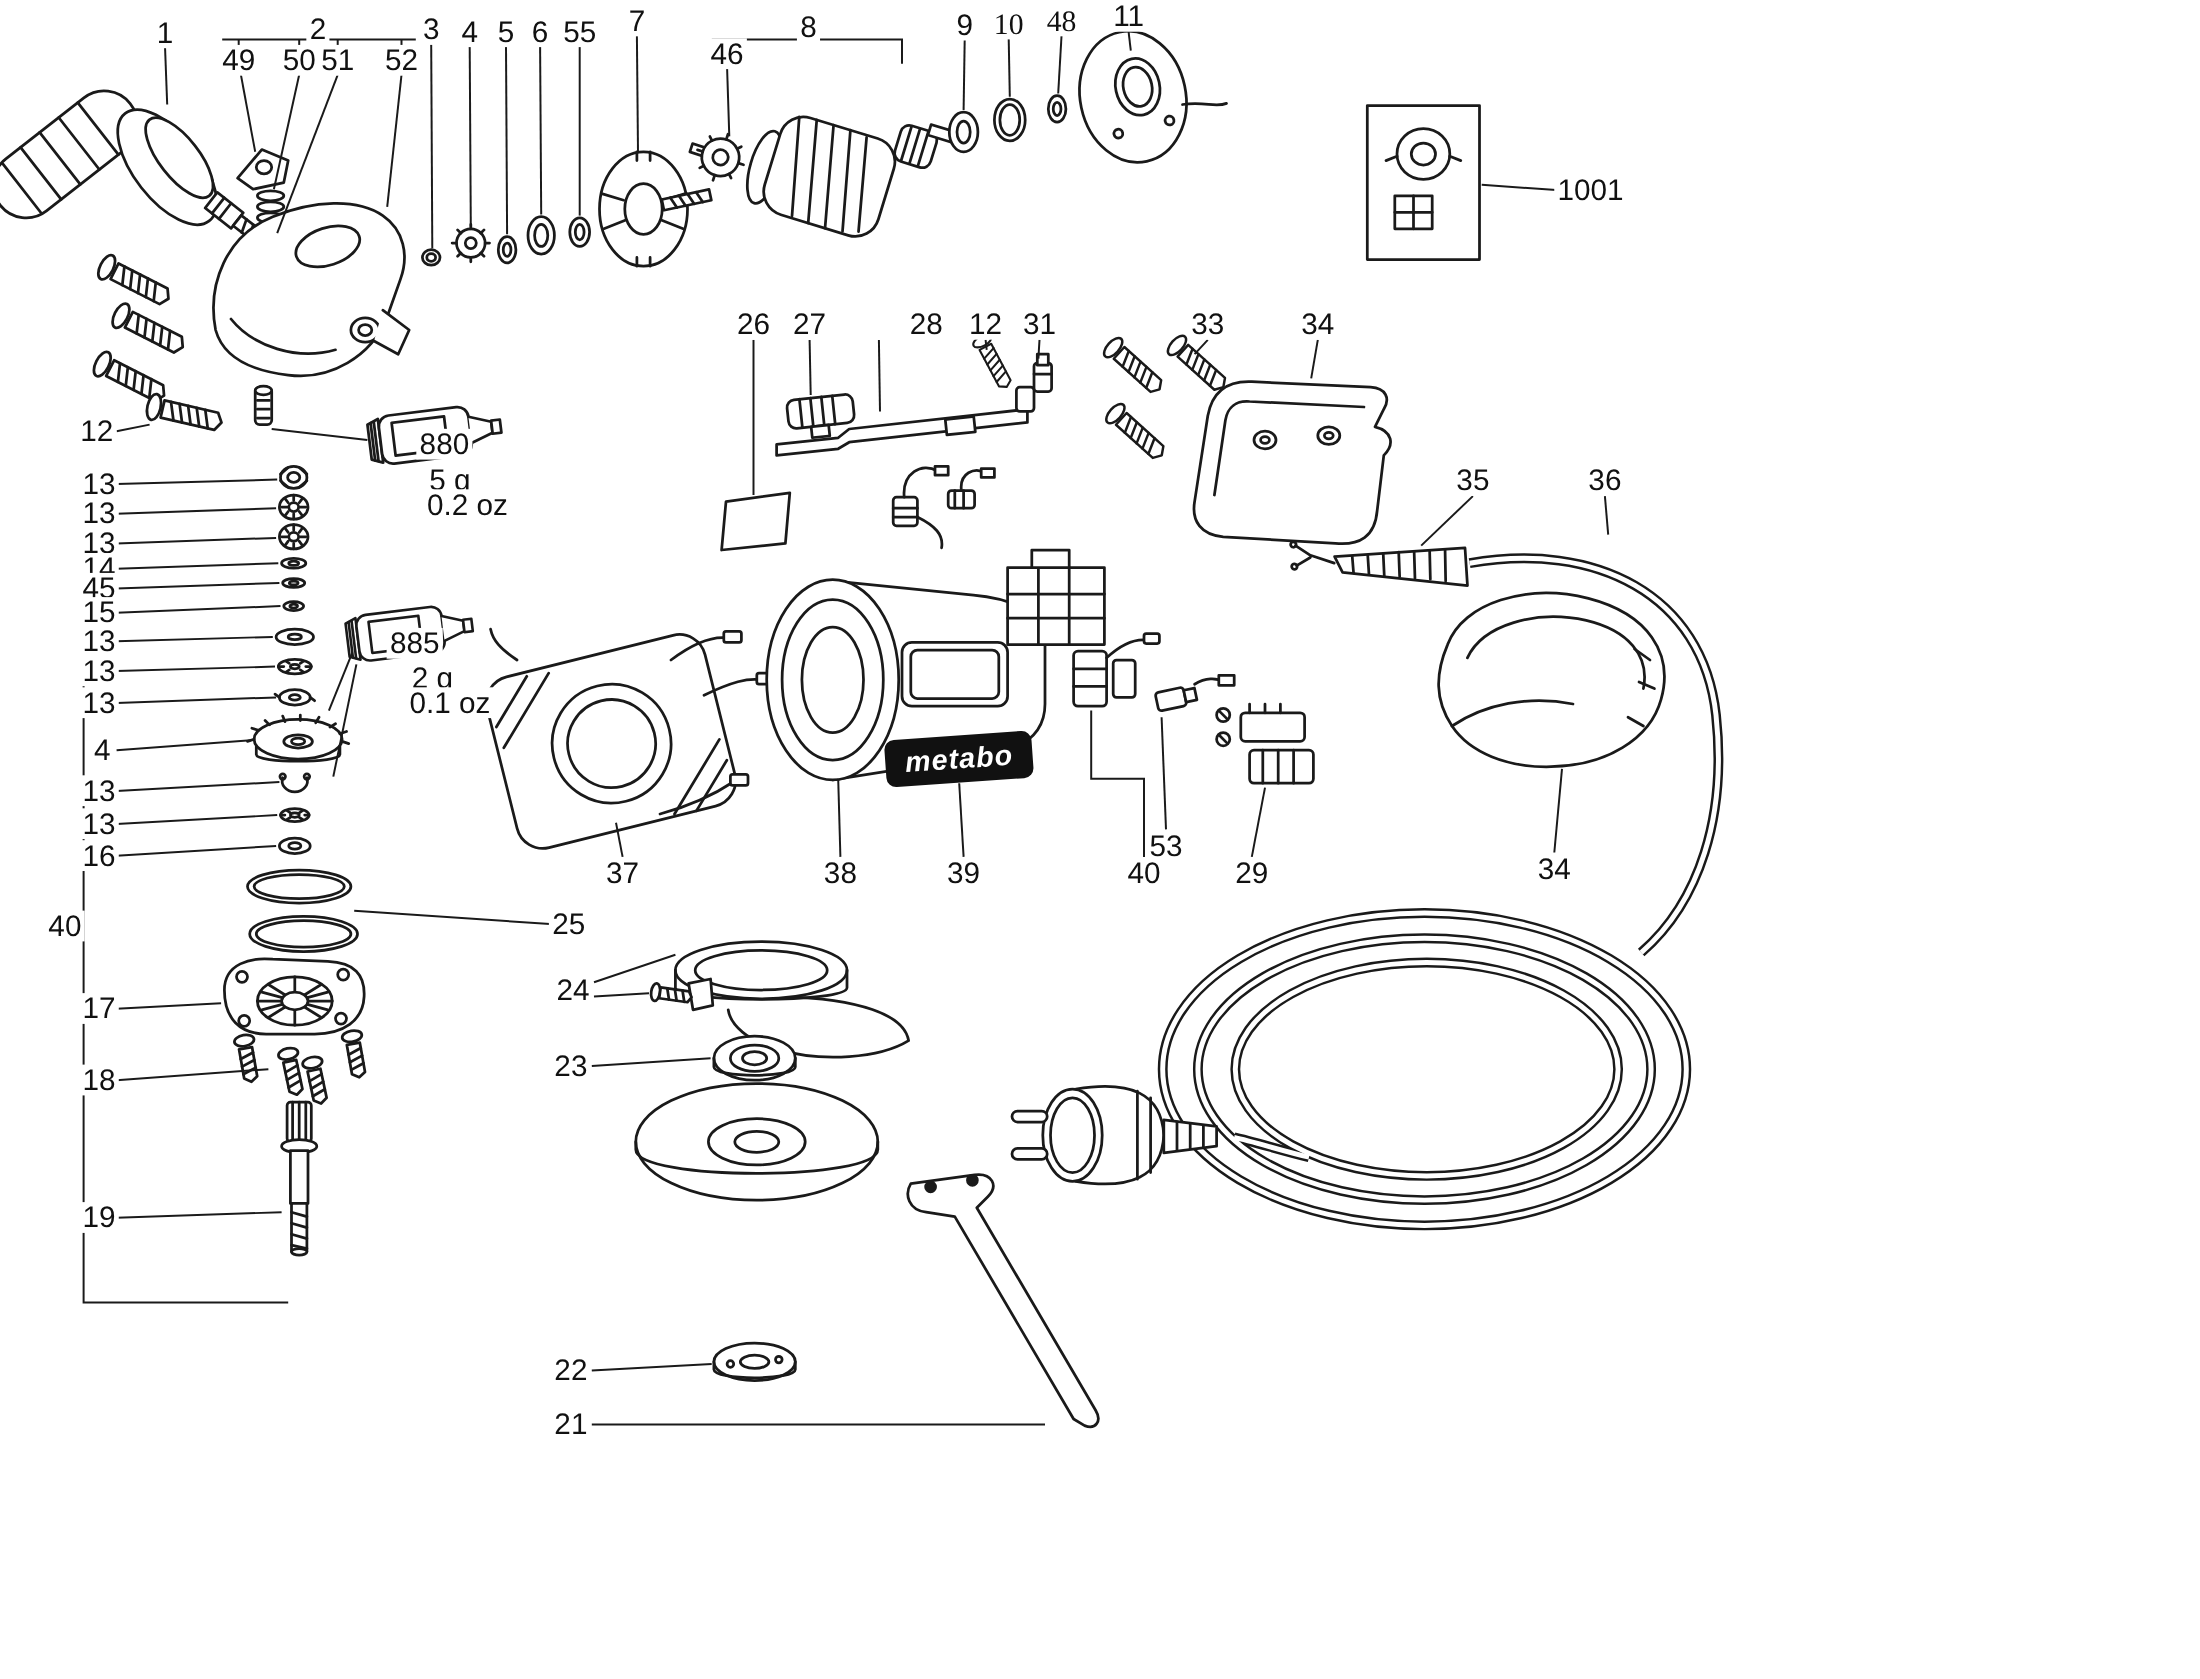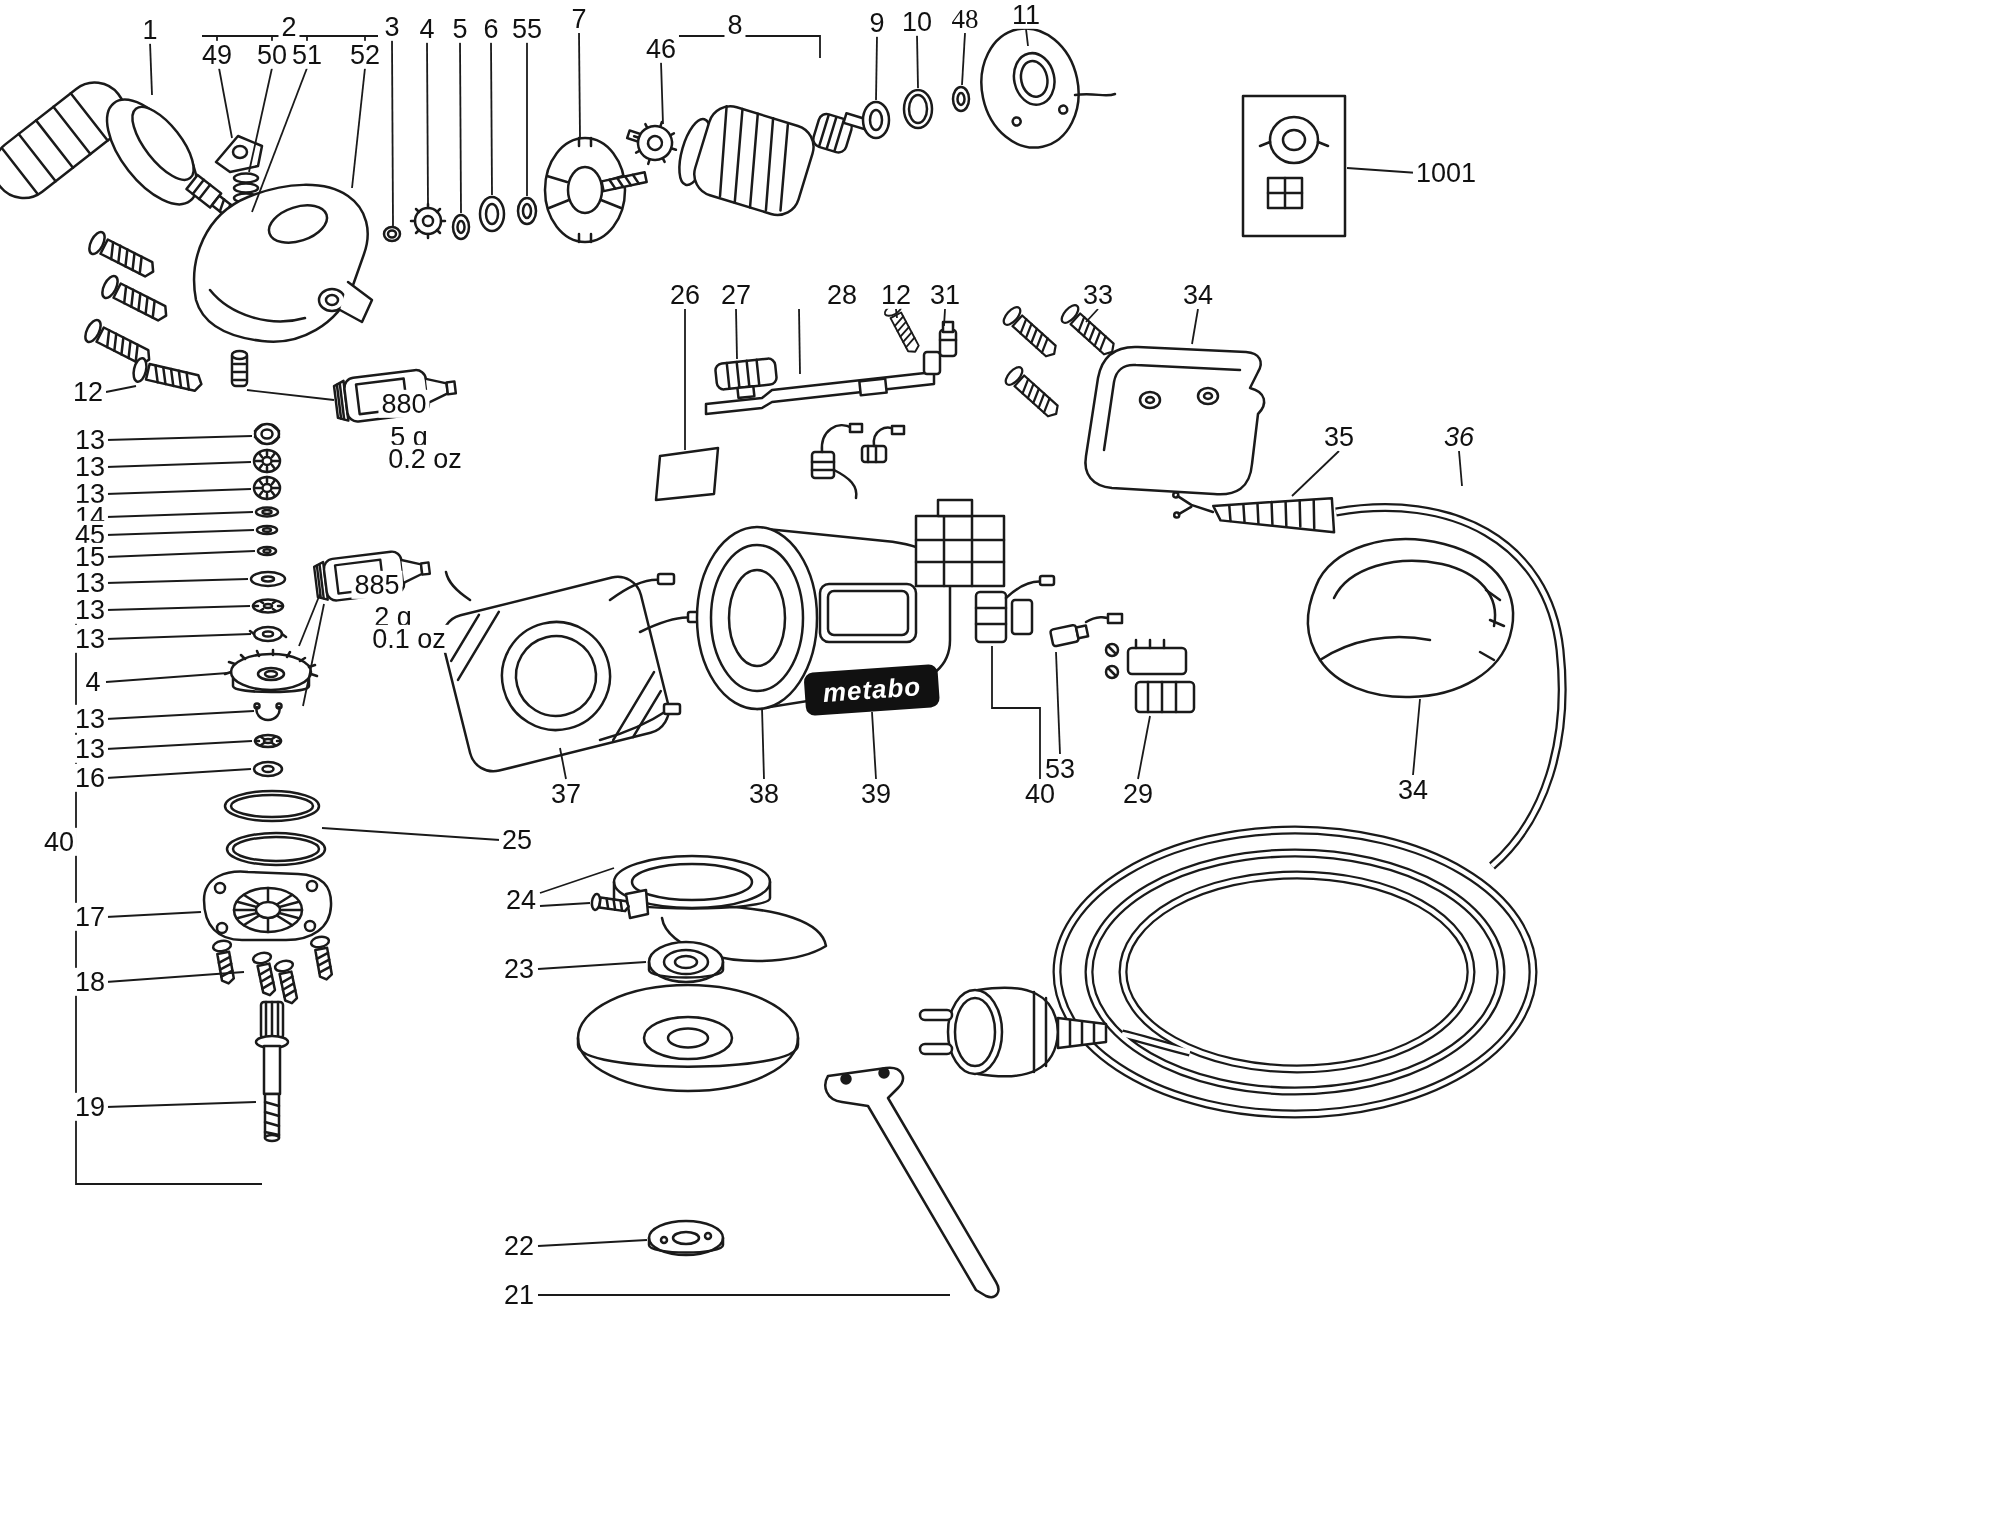--- a/index.html
+++ b/index.html
@@ -543,33 +543,33 @@
       <div class="label" style="left: 365px; top: 55px;">52</div>
       <div class="label" style="left: 392px; top: 27px;">3</div>
       <div class="label" style="left: 427px; top: 29px;">4</div>
       <div class="label" style="left: 460px; top: 29px;">5</div>
       <div class="label" style="left: 491px; top: 29px;">6</div>
       <div class="label" style="left: 527px; top: 29px;">55</div>
       <div class="label" style="left: 579px; top: 19px;">7</div>
       <div class="label" style="left: 735px; top: 25px;">8</div>
       <div class="label" style="left: 661px; top: 49px;">46</div>
       <div class="label" style="left: 877px; top: 23px;">9</div>
-      <div class="label" style="left: 917px; top: 22px;">10</div>
+      <div class="label" style="left: 917px; top: 22px; font-family: Liberation Serif, serif;">10</div>
       <div class="label" style="left: 965px; top: 19px; font-family: Liberation Serif, serif;">48</div>
       <div class="label" style="left: 1026px; top: 15px;">11</div>
       <div class="label" style="left: 1446px; top: 173px;">1001</div>
       <div class="label" style="left: 685px; top: 295px;">26</div>
       <div class="label" style="left: 736px; top: 295px;">27</div>
       <div class="label" style="left: 842px; top: 295px;">28</div>
       <div class="label" style="left: 896px; top: 295px;">12</div>
       <div class="label" style="left: 945px; top: 295px;">31</div>
       <div class="label" style="left: 1098px; top: 295px;">33</div>
       <div class="label" style="left: 1198px; top: 295px;">34</div>
       <div class="label" style="left: 1339px; top: 437px;">35</div>
-      <div class="label" style="left: 1459px; top: 437px; font-style: italic;">36</div>
+      <div class="label" style="left: 1459px; top: 437px;">36</div>
       <div class="label" style="left: 88px; top: 392px;">12</div>
       <div class="label" style="left: 90px; top: 440px;">13</div>
       <div class="label" style="left: 90px; top: 467px;">13</div>
       <div class="label" style="left: 90px; top: 494px;">13</div>
       <div class="label" style="left: 90px; top: 517px;">14</div>
       <div class="label" style="left: 90px; top: 535px;">45</div>
       <div class="label" style="left: 90px; top: 557px;">15</div>
       <div class="label" style="left: 90px; top: 583px;">13</div>
       <div class="label" style="left: 90px; top: 610px;">13</div>
       <div class="label" style="left: 90px; top: 639px;">13</div>

